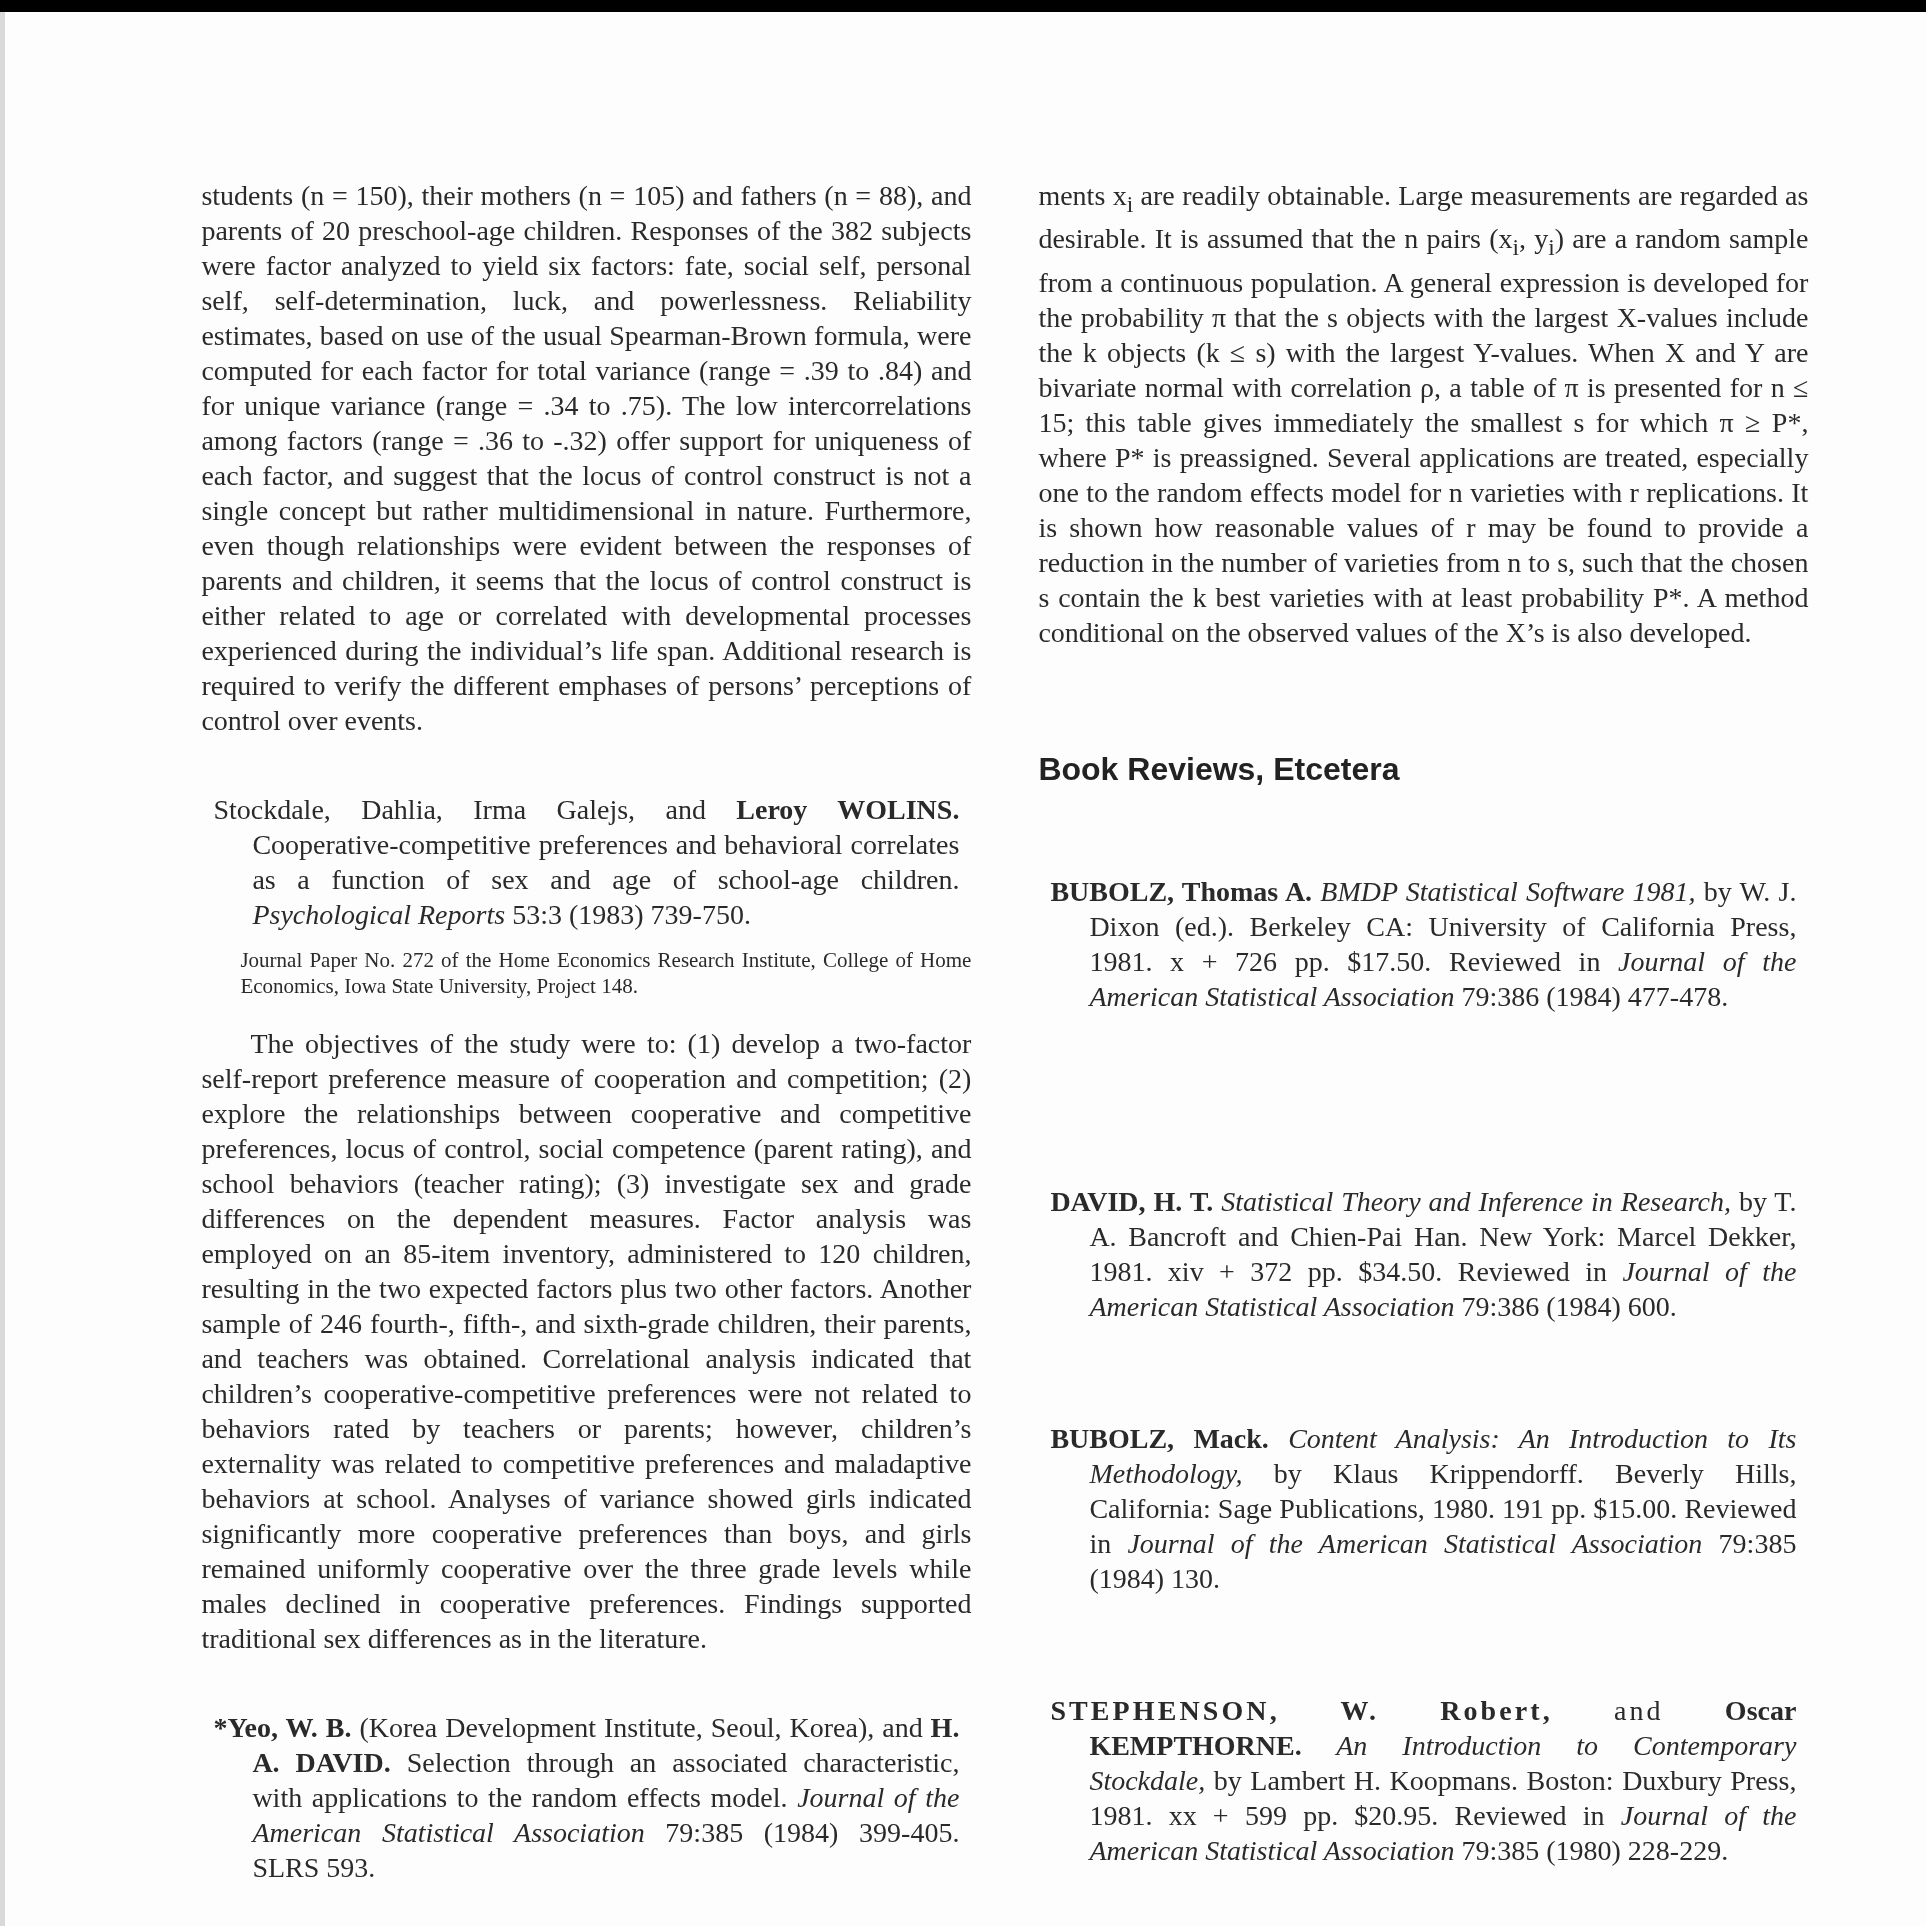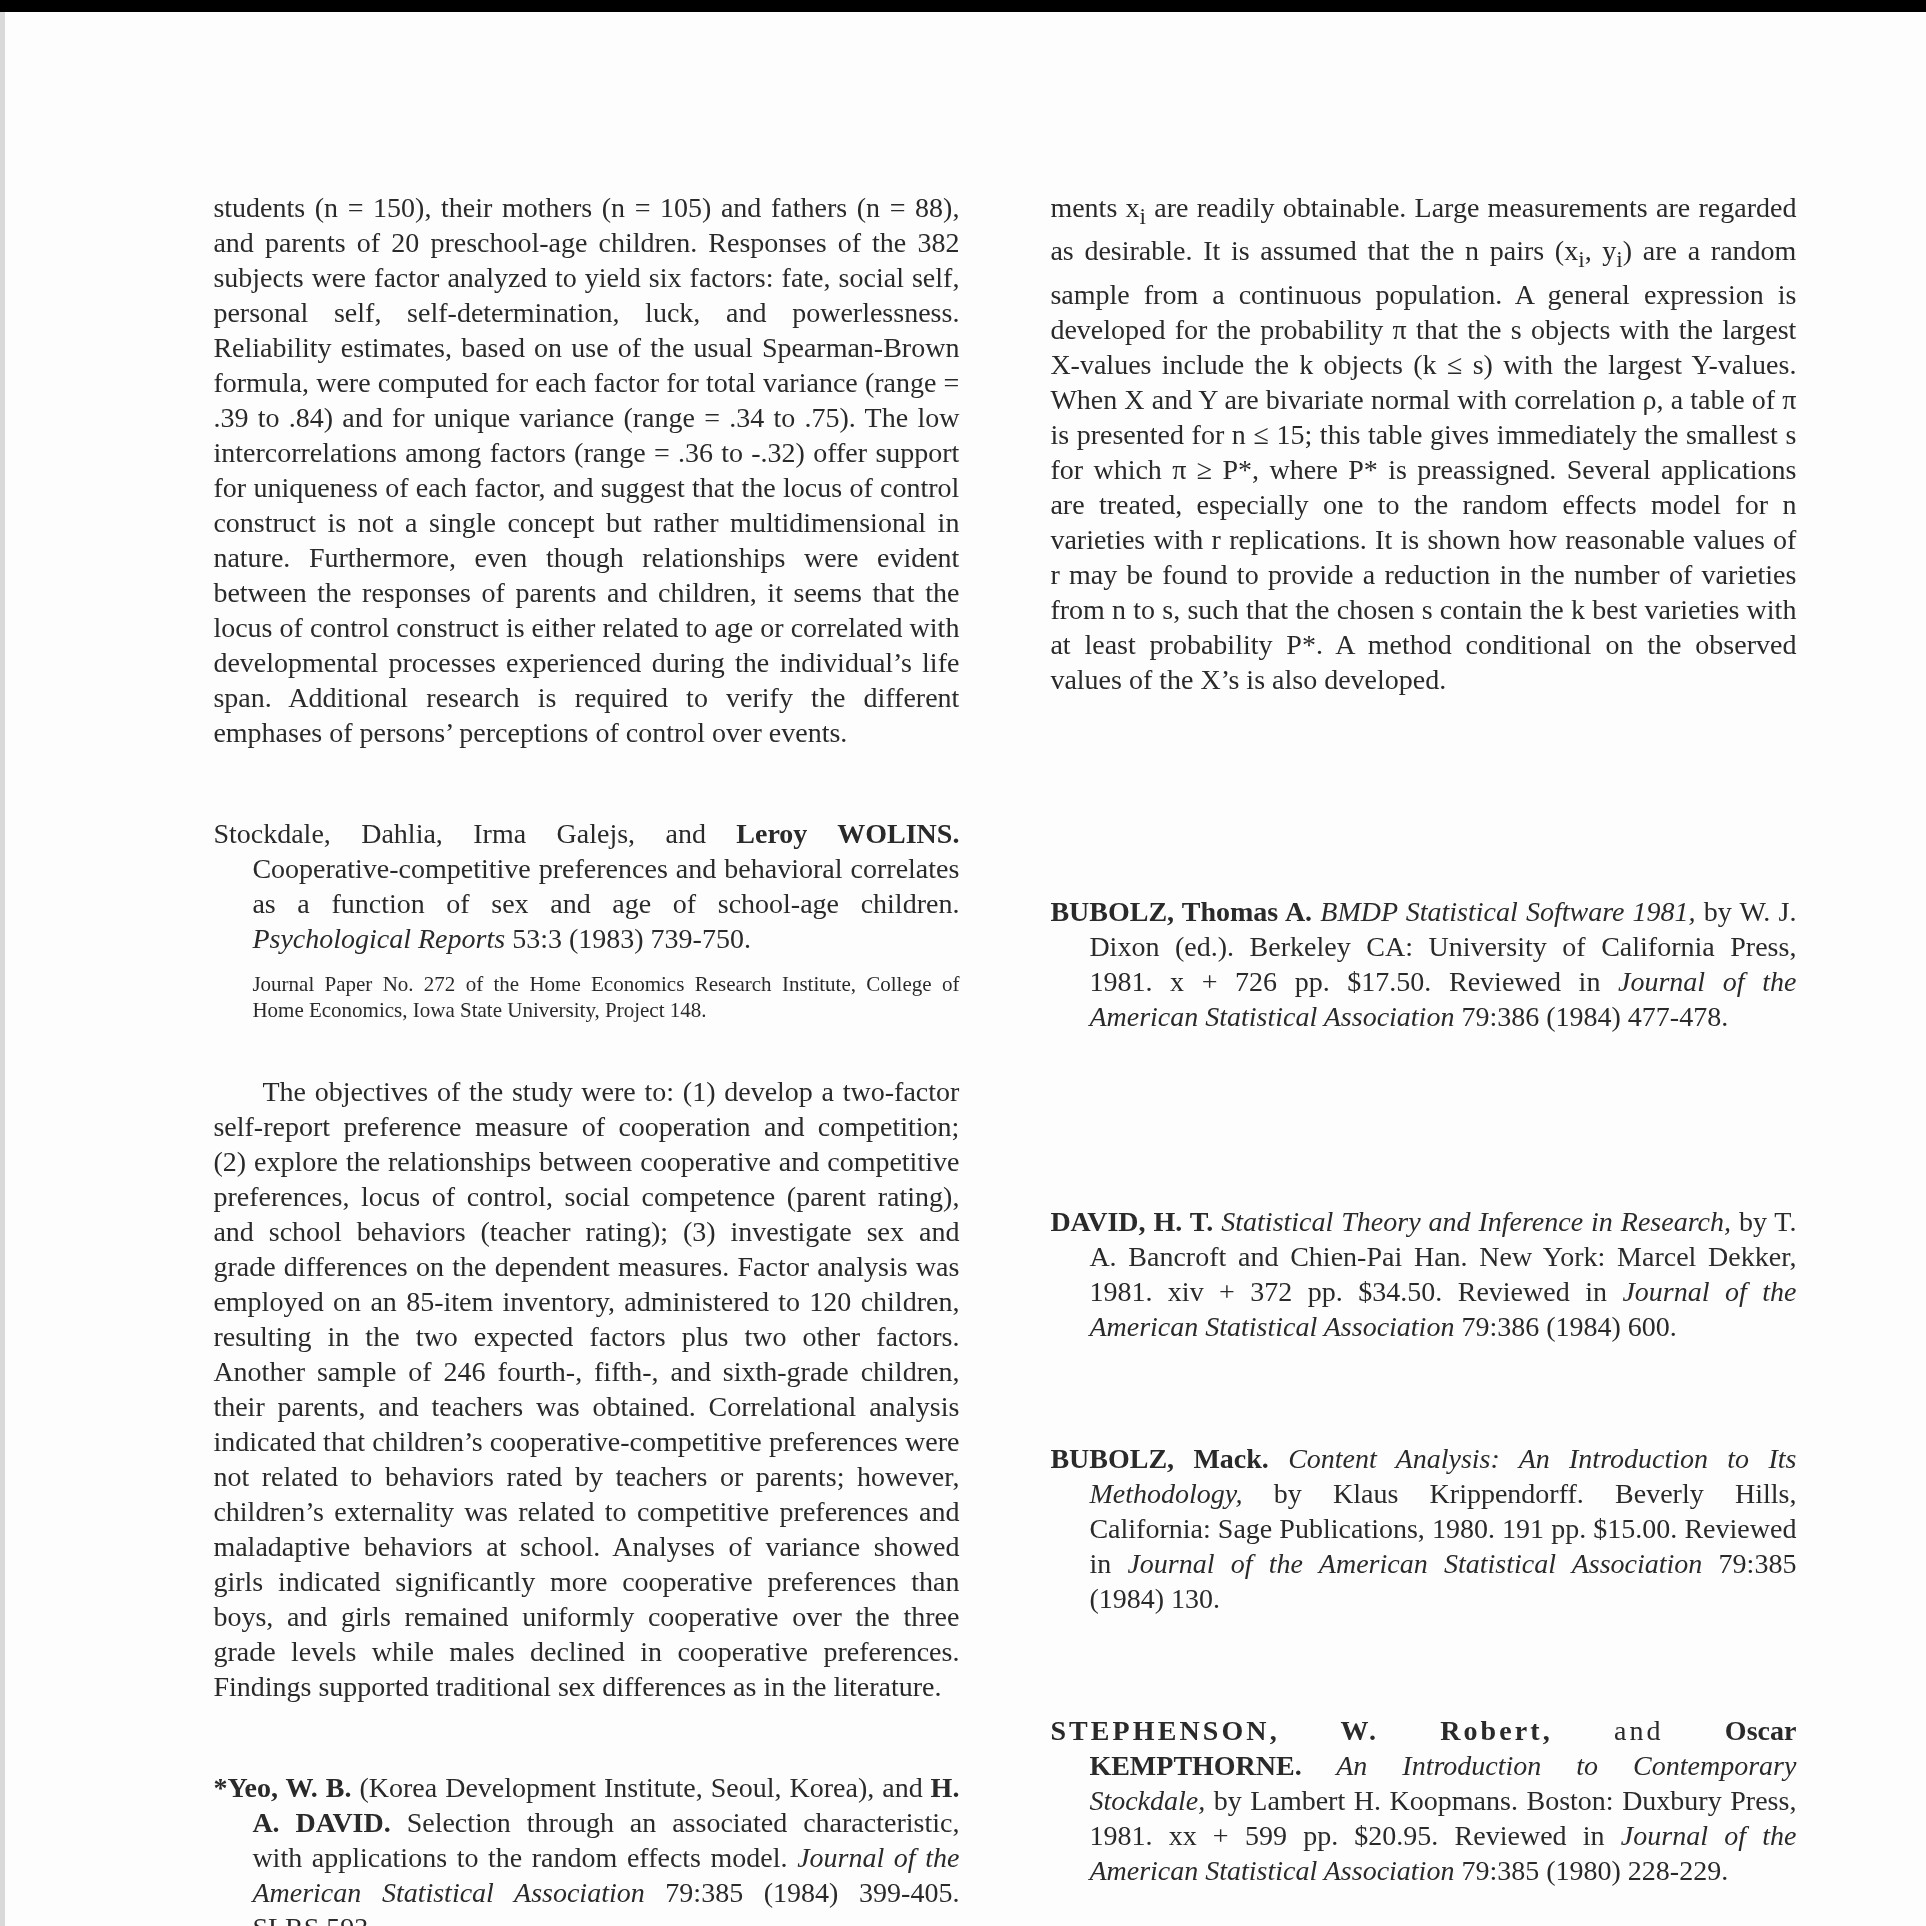--- a/index.html
+++ b/index.html
@@ -25,21 +25,21 @@
   }
   .col {
     position: absolute;
     width: 770px;
     font-size: 28px;
     line-height: 35px;
     text-align: justify;
   }
   .col.left  { left: 201px; top: 177px; }
   .col.right { left: 1038px; top: 177px; }
-  p { margin: 12px; }
+  p { margin: 0; }
   .indent { text-indent: 49px; }
   .entry {
     padding-left: 39px;
     text-indent: -39px;
     margin: 12px;
   }
   .note {
     padding-left: 39px;
     font-size: 21px;
     line-height: 26px;
@@ -97,20 +97,21 @@
     </div>
   </div>
 
   <div class="col right" style="left:1033px; top:166px;">
     <p>
       <span>ments x</span><sub>i</sub><span> are readily obtainable. Large measurements are regarded as desirable. It is assumed that the n pairs (x</span><sub>i</sub><span>, y</span><sub>i</sub><span>) are a random sample from a continuous population. A general expression is developed for the probability π that the s objects with the largest X-values include the k objects (k ≤ s) with the largest Y-values. When X and Y are bivariate normal with correlation ρ, a table of π is presented for n ≤ 15; this table gives immediately the smallest s for which π ≥ P*, where P* is preassigned. Several applications are treated, especially one to the random effects model for n varieties with r replications. It is shown how reasonable values of r may be found to provide a reduction in the number of varieties from n to s, such that the chosen s contain the k best varieties with at least probability P*. A method conditional on the observed values of the X’s is also developed.</span>
     </p>
 
     <div class="gap-xl"></div>
 
+    <h2 class="section-heading">Book Reviews, Etcetera</h2>
 
     <div class="gap-lg"></div>
 
     <p class="entry">
       <b>BUBOLZ, Thomas A.</b><i> BMDP Statistical Software 1981,</i><span> by W. J. Dixon (ed.). Berkeley CA: University of California Press, 1981. x + 726 pp. $17.50. Reviewed in </span><i>Journal of the American Statistical Association</i><span> 79:386 (1984) 477-478.</span>
     </p>
 
     <div class="gap-lg"></div>
 
 

